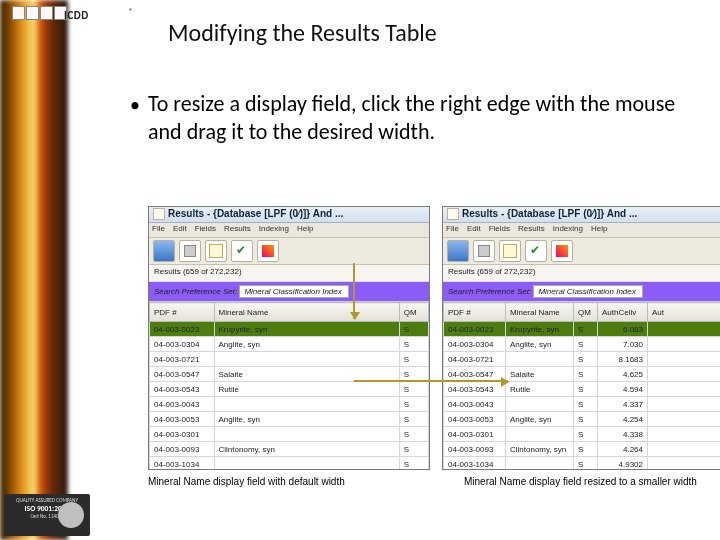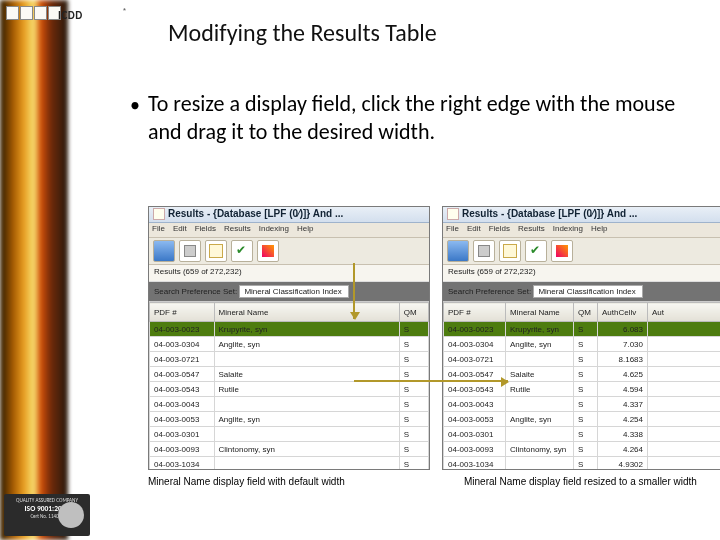--- a/index.html
+++ b/index.html
@@ -32,21 +32,21 @@
   }
   .left-band::after{
     content:"";
     position:absolute; left:0; top:0; bottom:0; right:0;
     background: linear-gradient(90deg, rgba(255,255,255,0) 0%, rgba(255,255,255,0.05) 100%);
   }
 
   
   .logo-block {
     position: absolute;
-    top: 6px; left: 6px;
+    top: 6px; left: 12px;
     width: 120px; height: 22px;
   }
   .logo-cells {
     display: flex; gap:1px;
     height: 14px;
   }
   .logo-cells span {
     width: 11px;
     border: 1px solid #888;
     background: #fbf9f5;
@@ -177,22 +177,23 @@
     padding: 2px 5px 0 5px;
     font-size: 8px;
     background: #f7f5ef;
     border-bottom: 1px solid #ddd;
   }
 
   .search-row {
     height: 16px;
     padding: 3px 5px 0 5px;
     font-size: 8px;
-    background: #737373;
+    background: #8b5cf6;
     border-bottom: 1px solid #ccc;
+    font-style: italic;
   }
   .search-row .box {
     display: inline-block;
     border: 1px solid #aaa;
     background: #fff;
     padding: 0 4px;
     height: 11px;
     line-height: 11px;
     min-width: 100px;
   }

